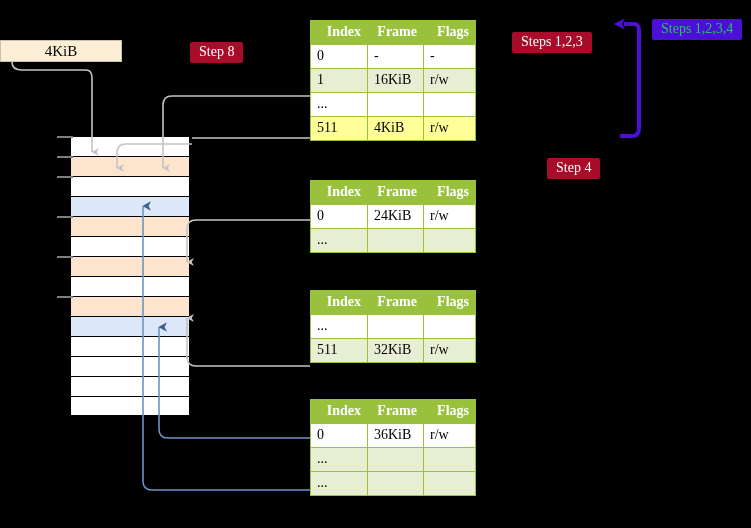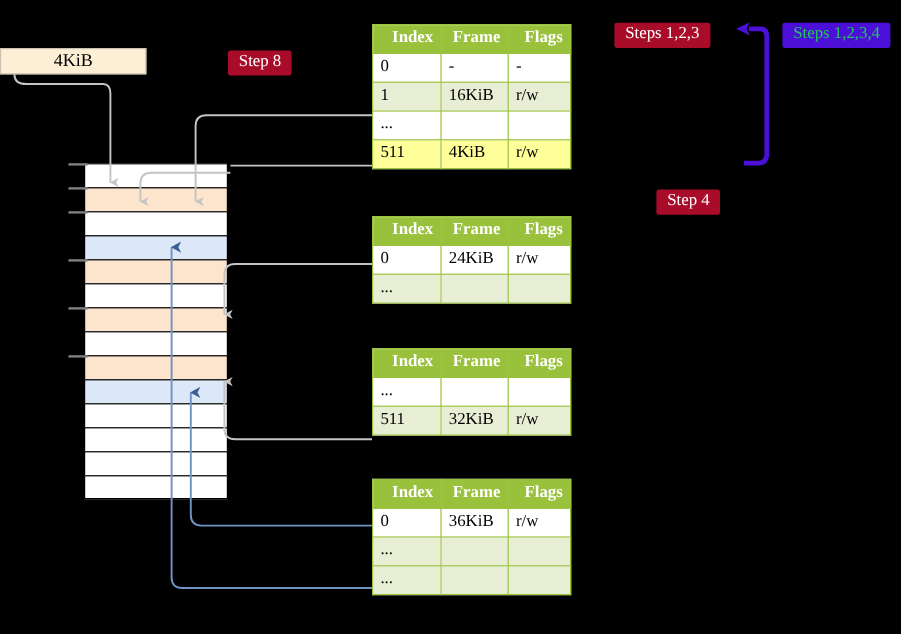--- a/index.html
+++ b/index.html
@@ -185,21 +185,21 @@
   <div class="memtick" style="left:57px; top:156px; width:16px;"></div>
   <div class="memtick" style="left:57px; top:176px; width:16px;"></div>
   <div class="memtick" style="left:57px; top:216px; width:16px;"></div>
   <div class="memtick" style="left:57px; top:256px; width:16px;"></div>
   <div class="memtick" style="left:57px; top:296px; width:16px;"></div>
 
   <div class="badge badge-red" style="left:190px; top:42px;">
     <span>Step 8</span>
   </div>
 
-  <div class="badge badge-red" style="left:512px; top:19px;">
+  <div class="badge badge-red" style="left:512px; top:32px;">
     <span>Steps 1,2,3</span>
   </div>
 
   <div class="badge badge-blue" style="left:652px; top:19px;">
     <span>Steps 1,2,3,4</span>
   </div>
 
   <div class="badge badge-red" style="left:519px; top:158px;margin-left:28px;">
     <span>Step 4</span>
   </div>

